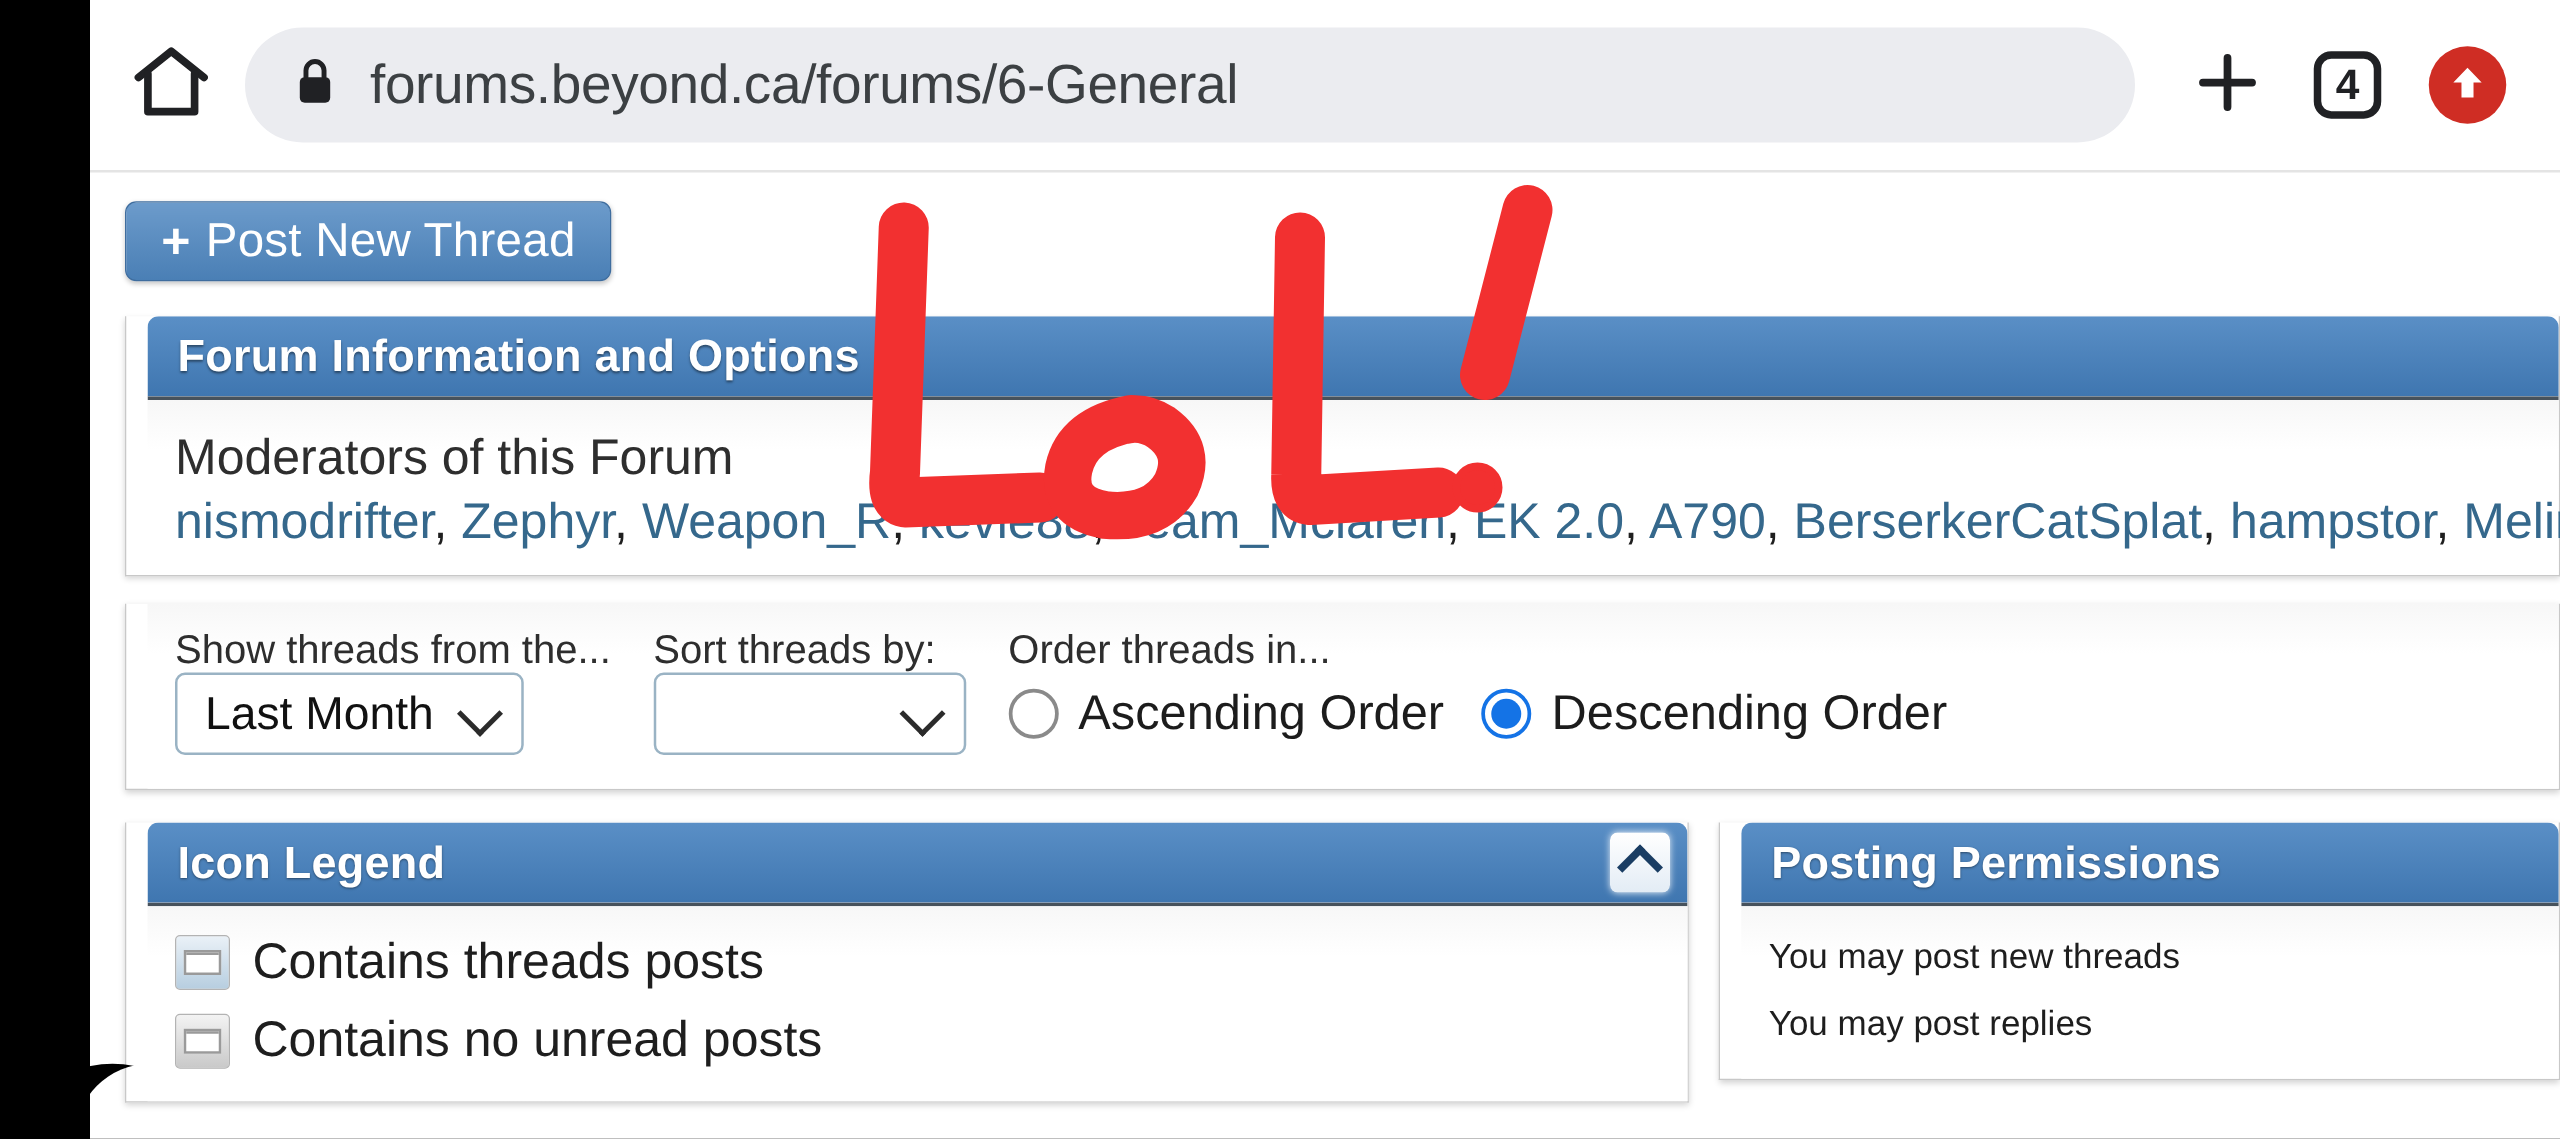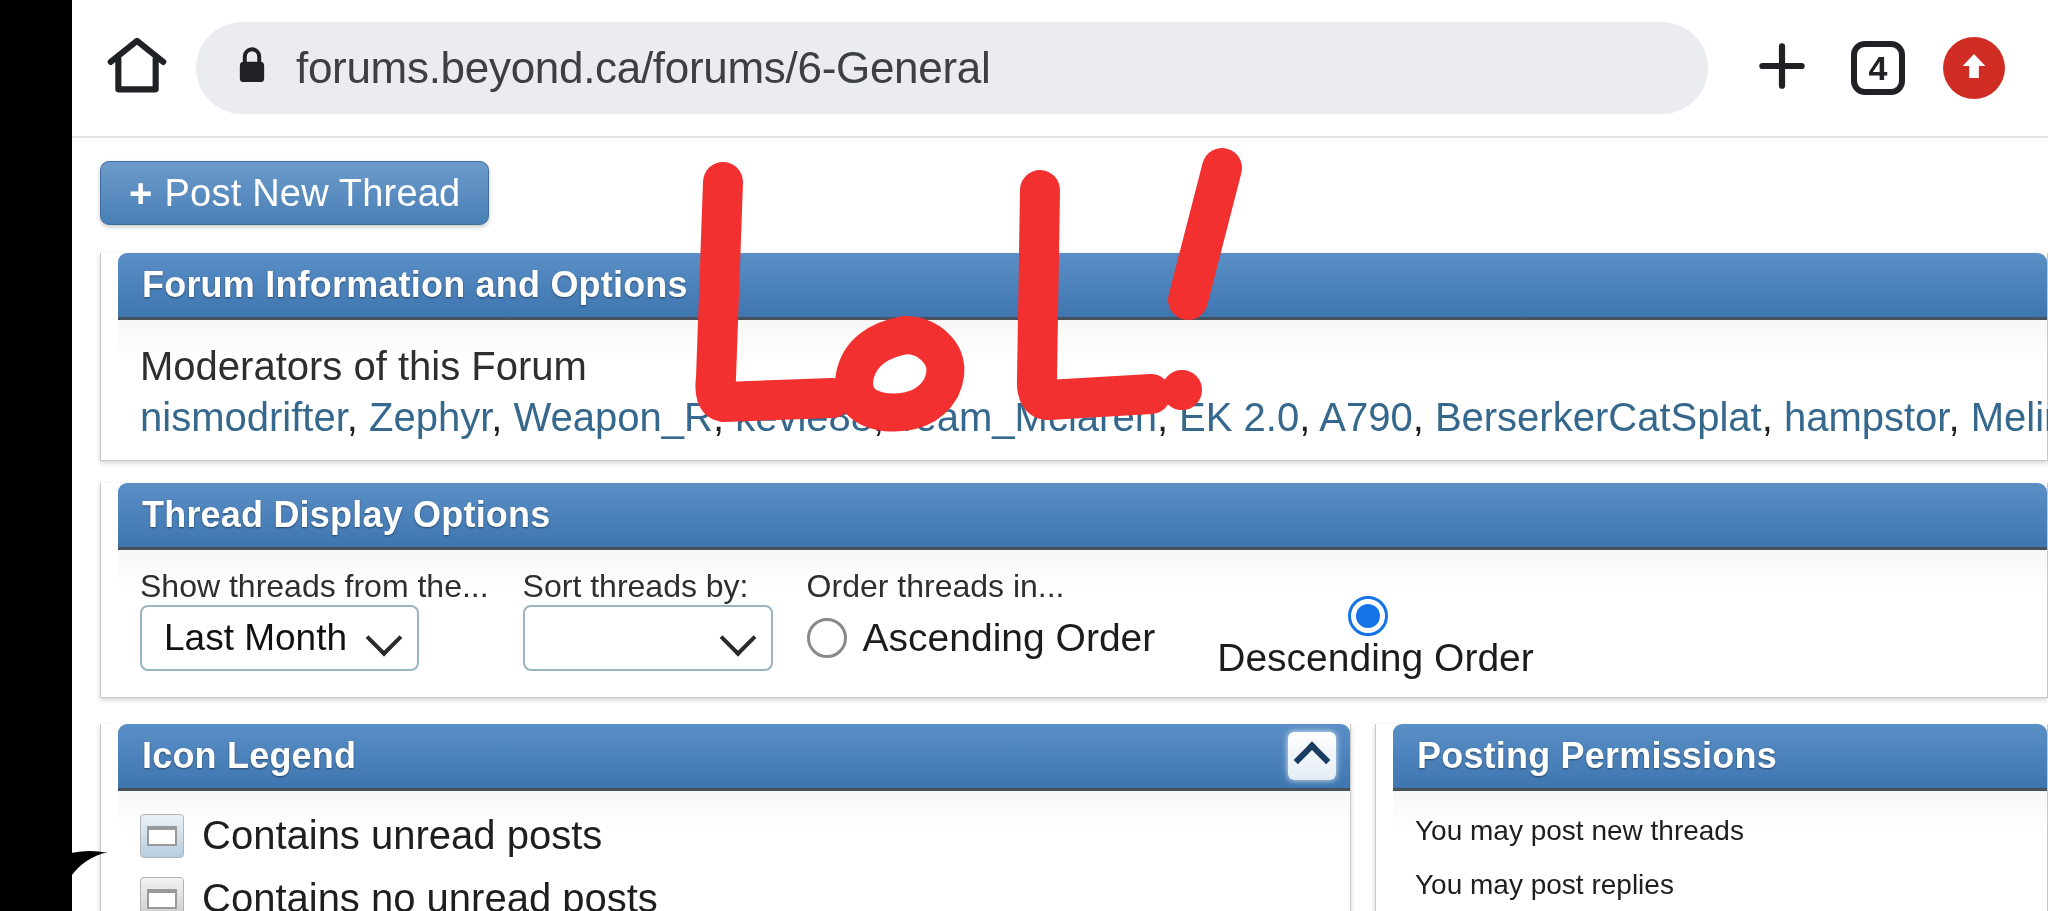--- a/index.html
+++ b/index.html
@@ -236,32 +236,30 @@
     top: 50%;
     width: 22px; height: 22px;
     margin-top: -13px;
     border-right: 4px solid #2b2b2b;
     border-bottom: 4px solid #2b2b2b;
     transform: rotate(45deg);
   }
   #order-col { margin-right: 0; }
   #order-radios {
     display: flex;
-    align-items: center;
     height: 66px;
-    gap: 32px;
   }
   .radio-opt {
     display: flex;
     align-items: center;
     margin-right: 30px;
     cursor: pointer;
     white-space: nowrap;
   }
-  .radio-opt:last-child { margin-right: 0; flex-direction: column; }
+  .radio-opt:last-child { margin-right: 0; }
   .radio-dot {
     width: 40px; height: 40px;
     border-radius: 50%;
     border: 3px solid #8a8a8a;
     background: #ffffff;
     box-sizing: border-box;
     flex: 0 0 auto;
     margin-right: 16px;
   }
   .radio-opt.checked .radio-dot {
@@ -440,23 +438,20 @@
           <span class="block-head-title">Forum Information and Options</span>
         </div>
         <div class="block-body">
           <div class="moderators-label">Moderators of this Forum</div>
           <div class="moderators-list" id="moderators-list"><a>nismodrifter</a><span>, </span><a>Zephyr</a><span>, </span><a>Weapon_R</a><span>, </span><a>kevie88</a><span>, </span><a>Team_Mclaren</a><span>, </span><a>EK 2.0</a><span>, </span><a>A790</a><span>, </span><a>BerserkerCatSplat</a><span>, </span><a>hampstor</a><span>, </span><a>Melinda</a></div>
         </div>
       </div>
 
       
       <div class="block" id="thread-display-block">
-        <div class="block-head">
-          <span class="block-head-title">Thread Display Options</span>
-        </div>
         <div class="block-body" id="tdo-body">
 
           <div class="tdo-col">
             <div class="tdo-label">Show threads from the...</div>
             <div class="sel">
               <span>Last Month</span>
               <span class="chev"></span>
             </div>
           </div>
 
@@ -490,21 +485,21 @@
         <div class="block" id="icon-legend-block">
           <div class="block-head">
             <span class="block-head-title">Icon Legend</span>
             <div id="collapse-btn">
               <span class="up-chev"></span>
             </div>
           </div>
           <div class="block-body" id="icon-legend-body">
               <div class="legend-row">
                 <span class="legend-icon unread"></span>
-                <span>Contains unread posts</span>
+                <span>Contains threads posts</span>
               </div>
               <div class="legend-row">
                 <span class="legend-icon"></span>
                 <span>Contains no unread posts</span>
               </div>
             </div>
         </div>
 
         <div class="block" id="posting-perm-block">
           <div class="block-head">

